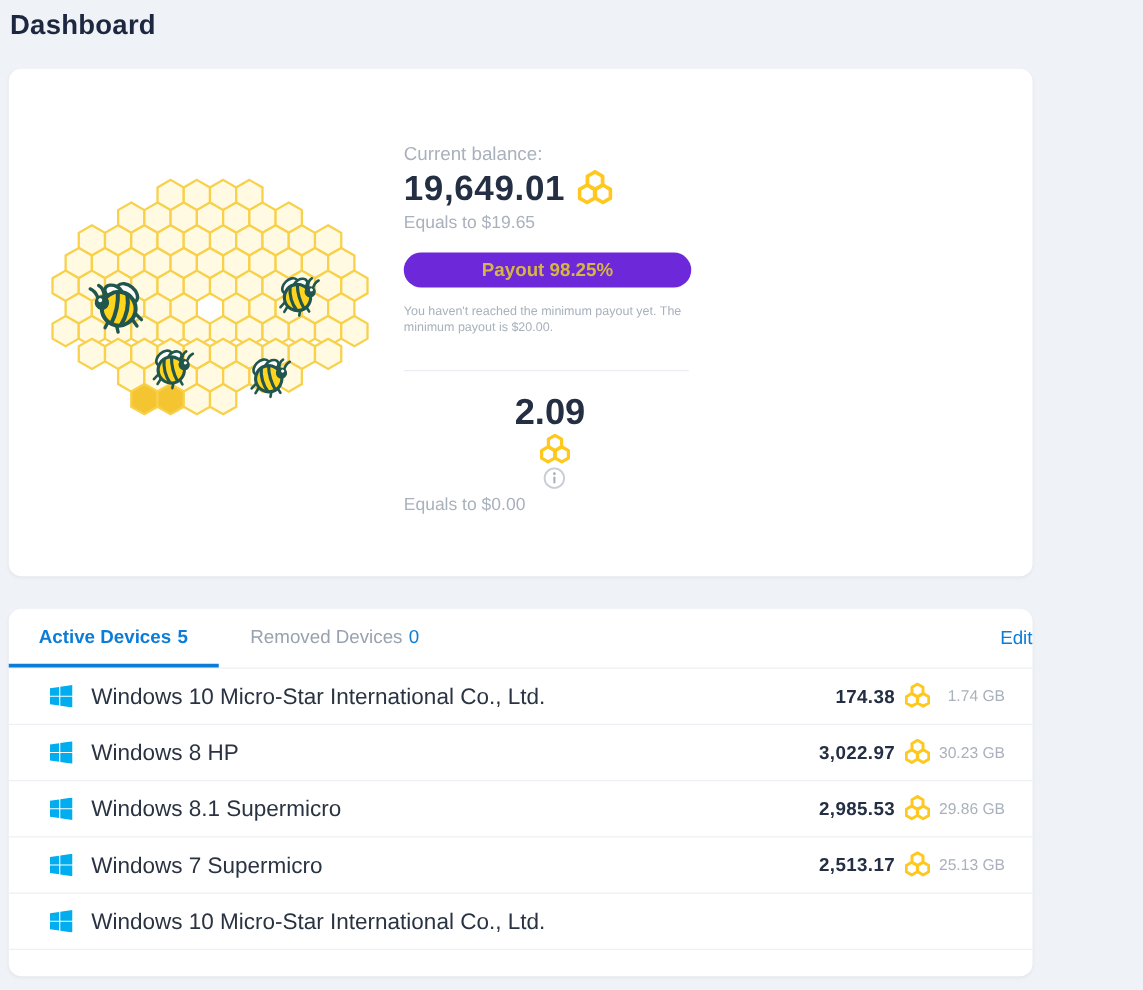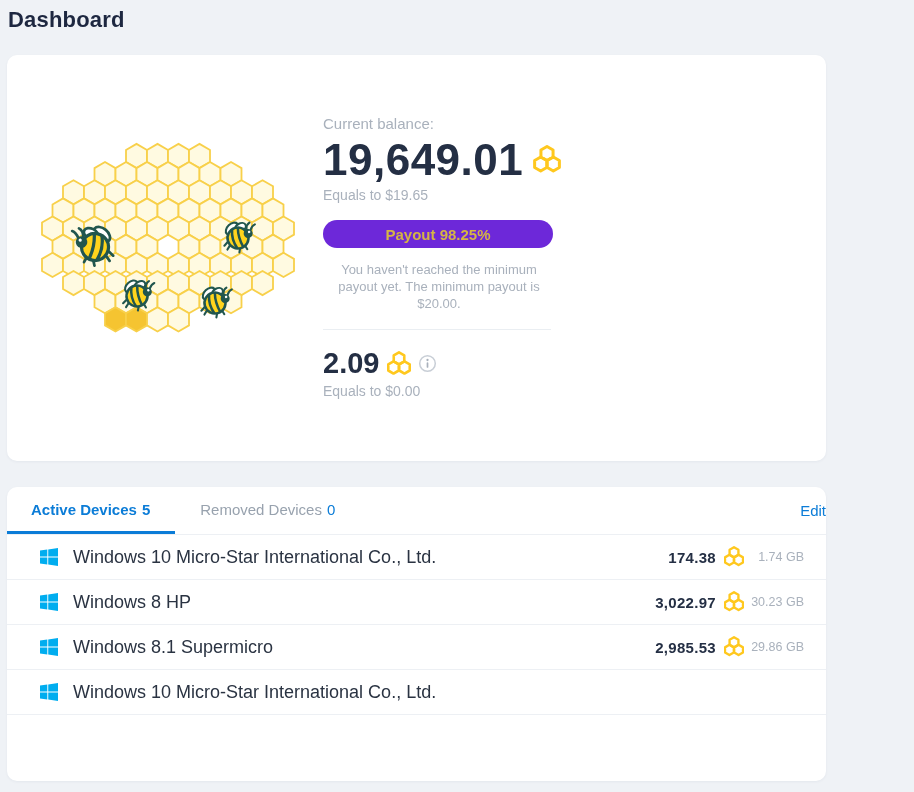--- a/index.html
+++ b/index.html
@@ -24,30 +24,30 @@
   
   #hive { position: absolute; left: 25px; top: 85px; }
   .cell { fill: #FFFAE1; stroke: #F8D04A; stroke-width: 1.8; }
   .cell.solid { fill: #F5C431; }
 
   
   .balance-col { position: absolute; left: 316px; top: 60px; width: 234px; }
   .muted { color: #A9B1BC; }
   .bal-label { font-size: 15px; margin-bottom: 3px; }
   .amount-row { display: flex; align-items: center; }
-  .amount { font-size: 44px; font-weight: 700; letter-spacing: .5px; color: #242F44; }
+  .amount { font-size: 28px; font-weight: 700; letter-spacing: .5px; color: #242F44; }
   .equals { font-size: 14px; margin: 2px 0 17px; }
   .payout-btn {
     display: block; width: 230px; height: 28px; border: 0; border-radius: 14px;
     background: #6d28d9; color: #D5B544; font-size: 15px; font-weight: 600;
     font-family: "Liberation Sans", sans-serif; cursor: pointer; margin-bottom: 13px;
   }
-  .payout-note { font-size: 13px; line-height: 1.32; width: 232px; margin-bottom: 17px; text-align: center; }
+  .payout-note { font-size: 10px; line-height: 1.32; width: 232px; margin-bottom: 27px; }
   .bal-divider { border: 0; border-top: 1px solid #EAEEF2; width: 228px; margin: 0 0 17px; }
-  .gathered-row { display: flex; align-items: center; margin: 2px 0 3px; }
+  .gathered-row { display: flex; align-items: center; margin: 2px 0 3px; flex-direction: column; }
   .gathered-amount { font-size: 29px; font-weight: 700; color: #242F44; }
   .gathered-equals { font-size: 14px; }
   .honey-icon { flex: 0 0 auto; }
   .honey-lg { width: 28px; height: 30px; margin-left: 10px; }
   .honey-md { width: 24px; height: 26px; margin-left: 8px; }
   .honey-sm { width: 20px; height: 22px; margin-left: 8px; }
   .info-icon { width: 19px; height: 19px; margin-left: 7px; cursor: pointer; }
 
   
   .tabbar {
@@ -282,20 +282,33 @@
     <span class="device-name">Windows 8.1 Supermicro</span>
     <span class="row-value">
       <span class="credits">2,985.53</span>
       <svg class="honey-icon honey-sm" viewBox="-11 -12 22 24">
         <use href="#honey" fill="none" stroke="#FFC81E" stroke-width="2.6" stroke-linejoin="round"></use>
       </svg>
       <span class="traffic">29.86 GB</span>
     </span>
   </div>
 
+  <div class="device-row">
+    <svg class="win-icon" viewBox="0 0 88 88">
+      <use href="#winlogo" fill="#00ADEF"></use>
+    </svg>
+    <span class="device-name">Windows 7 Supermicro</span>
+    <span class="row-value">
+      <span class="credits">2,513.17</span>
+      <svg class="honey-icon honey-sm" viewBox="-11 -12 22 24">
+        <use href="#honey" fill="none" stroke="#FFC81E" stroke-width="2.6" stroke-linejoin="round"></use>
+      </svg>
+      <span class="traffic">25.13 GB</span>
+    </span>
+  </div>
 
   <div class="device-row">
     <svg class="win-icon" viewBox="0 0 88 88">
       <use href="#winlogo" fill="#00ADEF"></use>
     </svg>
     <span class="device-name">Windows 10 Micro-Star International Co., Ltd.</span>
   </div>
 </div>
 </section>
 

